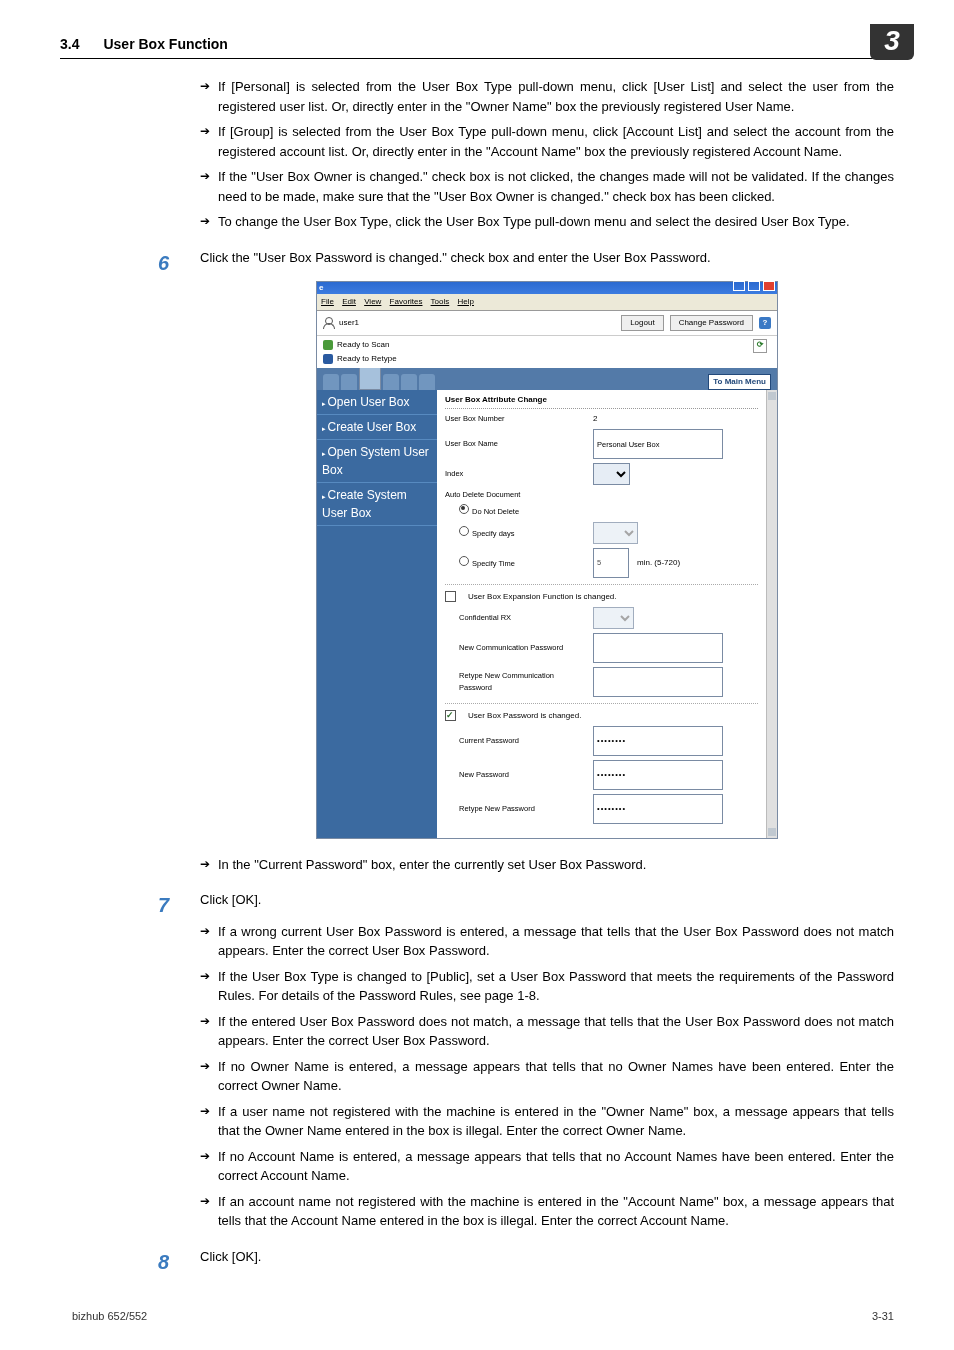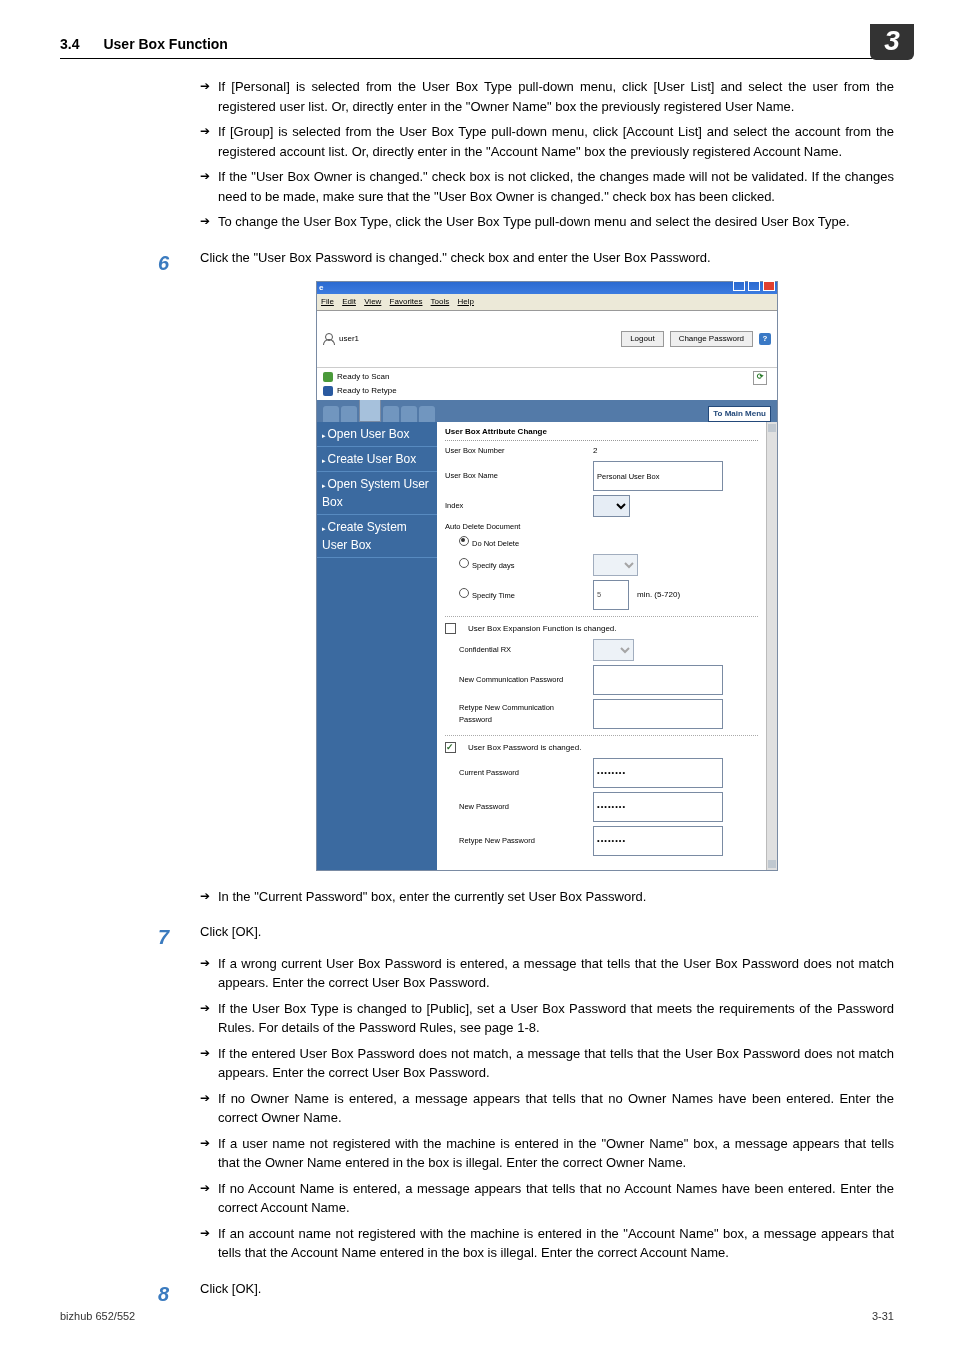--- a/index.html
+++ b/index.html
@@ -17,21 +17,21 @@
   .step .num{position:absolute;left:-42px;top:0;font-size:20px;font-weight:bold;color:#3b7bbf;font-style:italic;}
   .step .txt{font-size:13px;}
   
   .shot{margin:14px auto 16px auto;width:460px;border:1px solid #7a8ba3;font-size:8px;color:#000;background:#e9e9e9;}
   .tbar{height:12px;background:linear-gradient(#2b6ad0,#3c7ce0);display:flex;justify-content:space-between;align-items:center;padding:0 2px;}
   .tbar .e{font-size:8px;color:#fff;font-weight:bold;}
   .winbtn{width:10px;height:8px;display:inline-block;border:1px solid #fff;margin-left:1px;}
   .winbtn.x{background:#e04030;}
   .menubar{background:#ece9d8;padding:2px 4px;border-bottom:1px solid #999;}
   .menubar span{margin-right:6px;text-decoration:underline;cursor:default;}
-  .top{background:#fff;display:flex;padding:20px 6px;align-items:center;gap:6px;border-bottom:1px solid #ccc;}
+  .top{background:#fff;display:flex;padding:4px 6px;align-items:center;gap:6px;border-bottom:1px solid #ccc;}
   .usericon{width:10px;height:12px;display:inline-block;position:relative;}
   .usericon:before{content:"";position:absolute;top:0;left:2px;width:6px;height:6px;border:1px solid #555;border-radius:50%;}
   .usericon:after{content:"";position:absolute;bottom:0;left:0;width:10px;height:5px;border:1px solid #555;border-bottom:none;border-radius:6px 6px 0 0;}
   .flex1{flex:1;}
   .btn{border:1px solid #999;background:#efefef;padding:1px 8px;font-size:8px;cursor:default;}
   .qmark{width:12px;height:12px;background:#3a79c5;color:#fff;font-weight:bold;text-align:center;line-height:12px;border-radius:2px;}
   .status{background:#fff;padding:3px 6px;display:flex;flex-direction:column;gap:2px;}
   .status .ln{display:flex;align-items:center;gap:4px;}
   .sicn{width:10px;height:10px;border-radius:2px;}
   .sicn.g{background:#4a9a3a;}
@@ -59,21 +59,21 @@
   .radio{width:8px;height:8px;border:1px solid #555;border-radius:50%;display:inline-block;margin-right:3px;position:relative;}
   .radio.c:after{content:"";position:absolute;top:1px;left:1px;width:4px;height:4px;background:#333;border-radius:50%;}
   .chk{width:9px;height:9px;border:1px solid #555;display:inline-block;margin-right:4px;position:relative;}
   .chk.c:after{content:"✓";position:absolute;top:-2px;left:0;font-size:9px;color:#2a6a2a;font-weight:bold;}
   .pw{letter-spacing:1px;}
   .hr{border-top:1px dotted #aaa;margin:6px 0;}
   .scr{width:10px;background:#e0e0e0;border-left:1px solid #bbb;position:relative;}
   .scr:before{content:"";position:absolute;top:2px;left:1px;right:1px;height:8px;background:#c0c8d0;}
   .scr:after{content:"";position:absolute;bottom:2px;left:1px;right:1px;height:8px;background:#c0c8d0;}
   .body{min-height:280px;}
-  .footer{position:absolute;bottom:28px;left:60px;right:60px;display:flex;justify-content:space-between;font-size:11px;color:#333;}
+  .footer{position:absolute;bottom:28px;left:72px;right:60px;display:flex;justify-content:space-between;font-size:11px;color:#333;}
 </style>
 </head>
 <body>
 
 <div class="page">
   <div class="hdr">
     <span class="sec">3.4</span>
     <span class="ttl">User Box Function</span>
     <div class="badge">3</div>
   </div>

